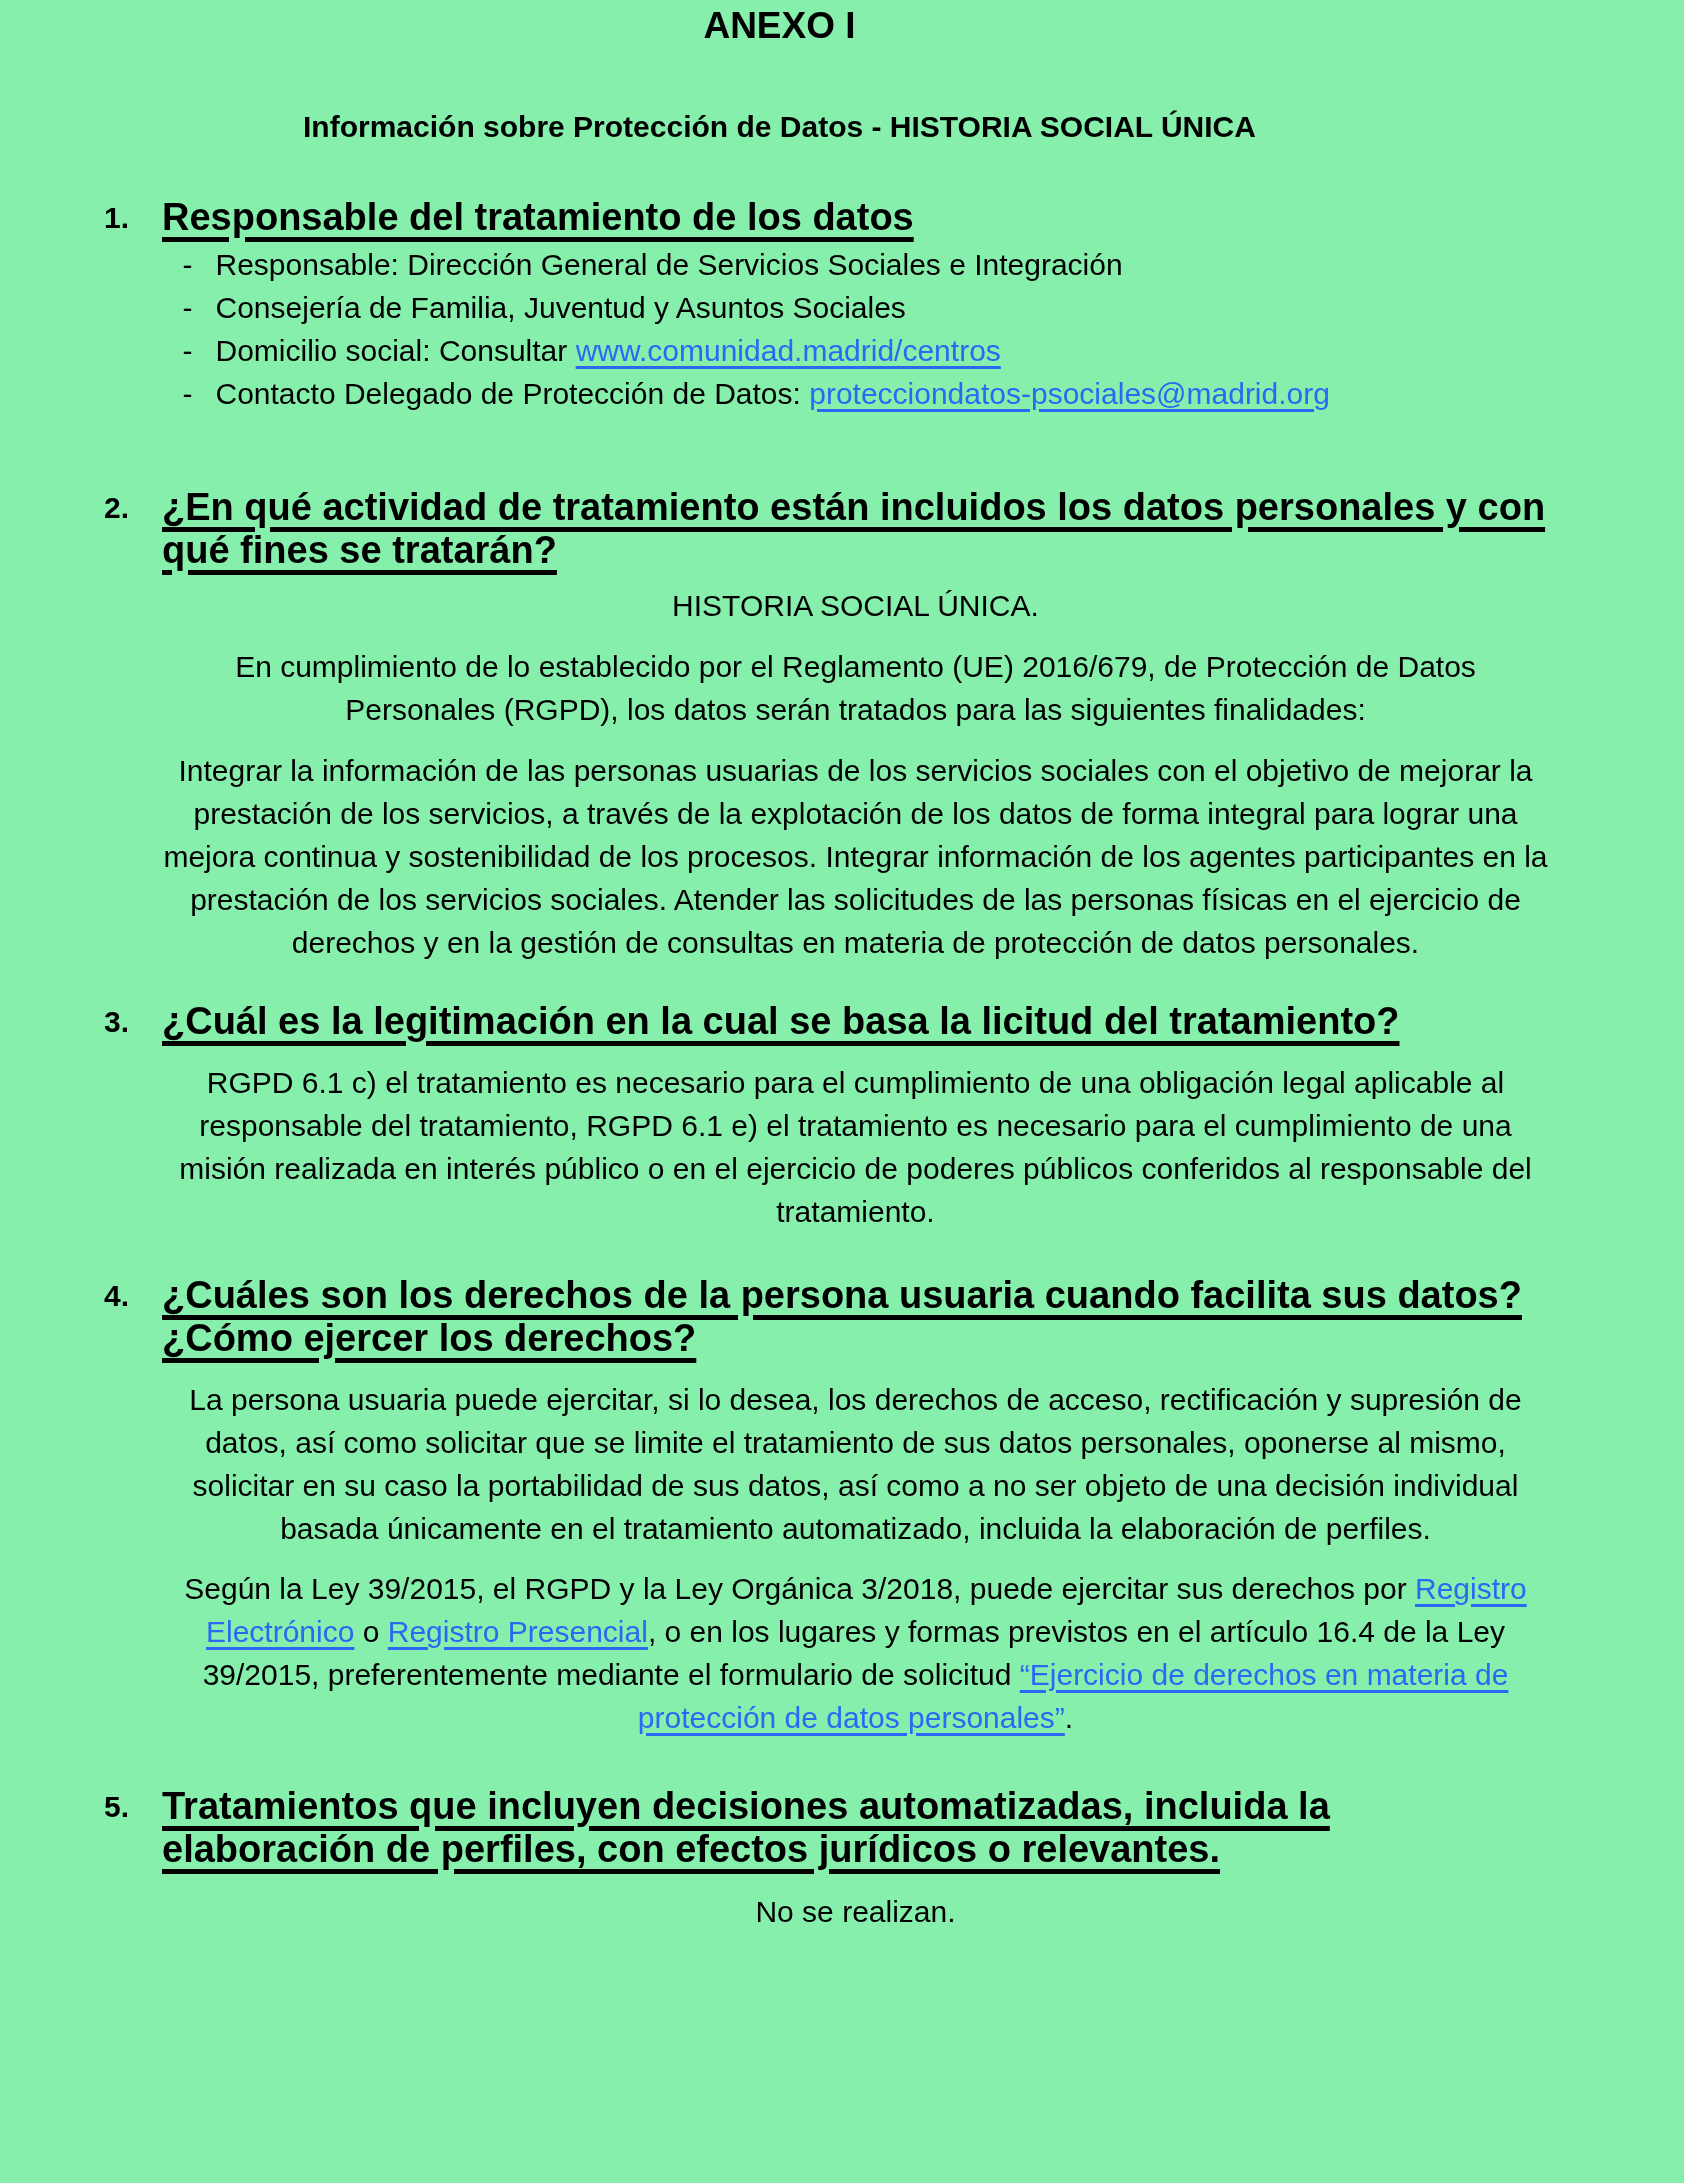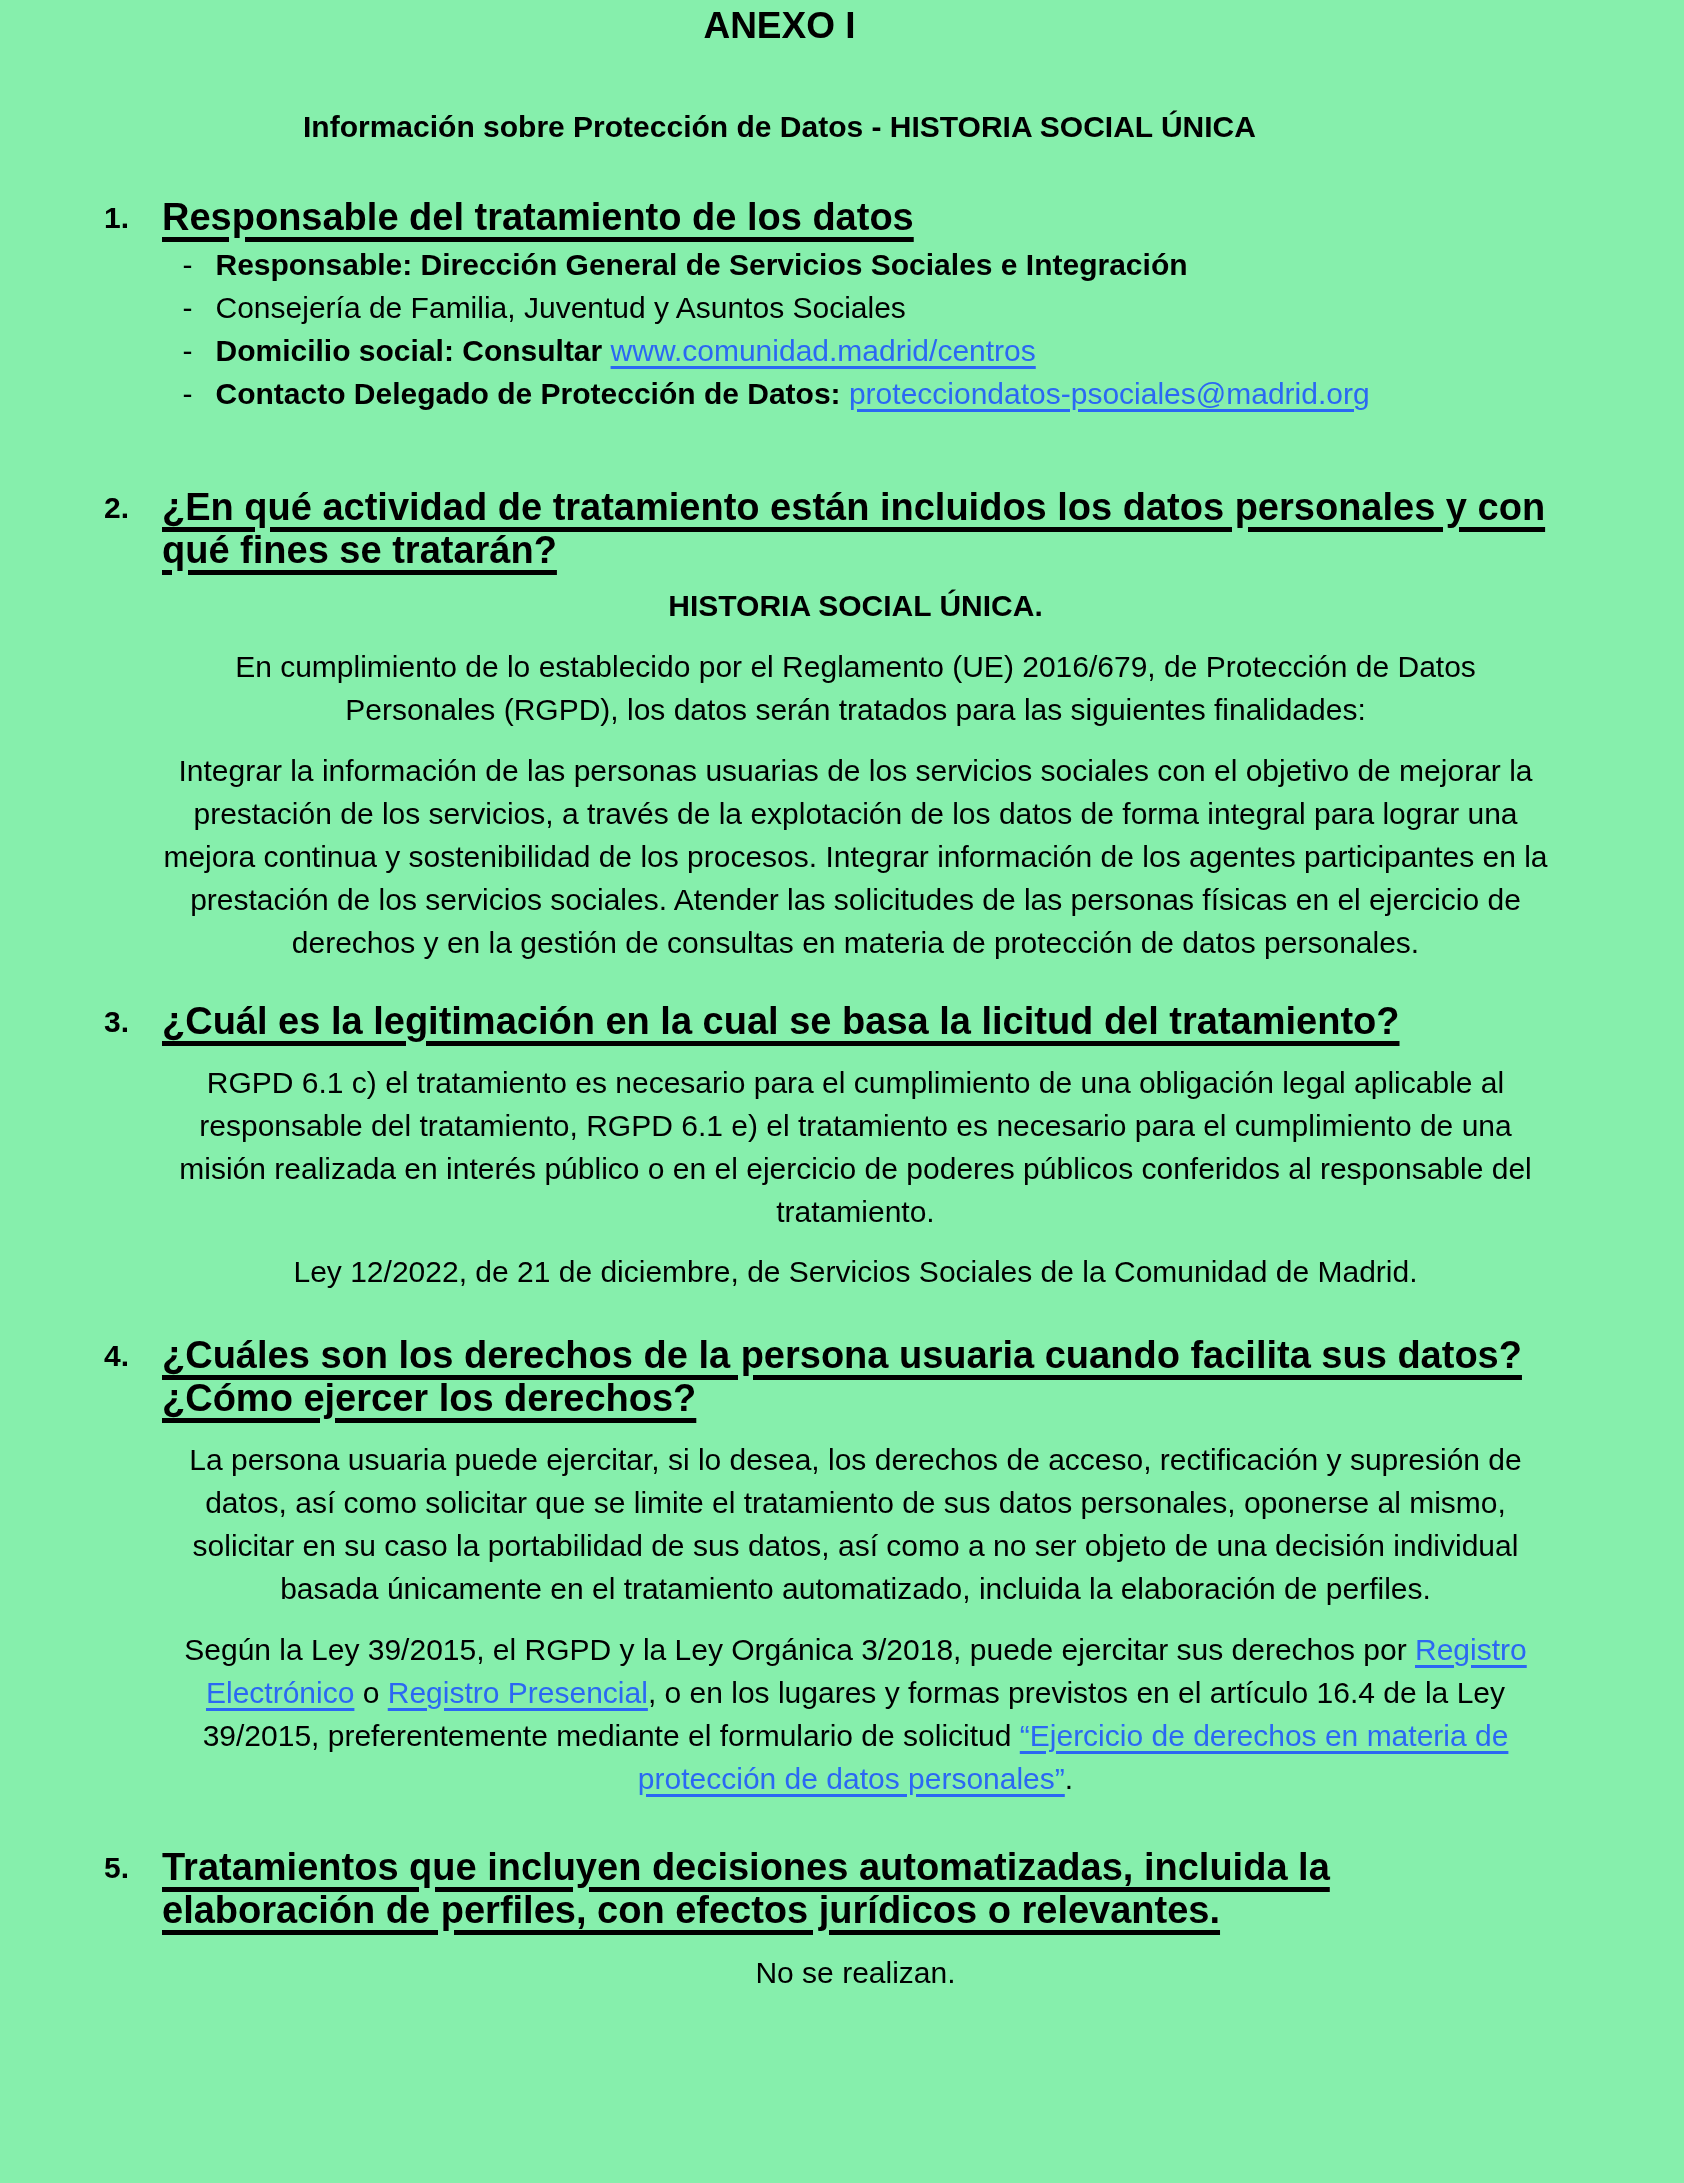--- a/index.html
+++ b/index.html
@@ -52,21 +52,21 @@
   .s3 .block.b1 { margin-top:17.5px; }
   .s4 .block.b1 { margin-top:17.5px; }
   .s5 .block.b0 { margin-top:19px; }
   .bullets.block { margin-top:3.8px; }
   .para { margin-bottom:0; }
   p.para { margin-top:18px;text-align:center; }
   .justify { text-align:justify; }
   .bullet-row { display:flex; }
   .bullet-marker { flex:0 0 33px; margin-left:20.5px; }
   .bullet-text { flex:1; }
-  .run-bold { font-weight:bold; }
+  .run-bold { font-weight:normal; }
   a.run-link {
     color:var(--link-color,#2b68f3);
     text-decoration:underline;
     text-decoration-thickness:3px;
     text-underline-offset:5.3px;
     cursor:pointer;
   }
 </style>
 </head>
 <body>
@@ -101,21 +101,20 @@
         <span class="sec-num">2.</span>
         <h2 class="sec-heading">¿En qué actividad de tratamiento están incluidos los datos personales y con qué fines se tratarán?</h2>
         <p class="para block b0"><span class="run-bold">HISTORIA SOCIAL ÚNICA.</span></p>
         <p class="para block b1 justify"><span class="run-plain">En cumplimiento de lo establecido por el Reglamento (UE) 2016/679, de Protección de Datos Personales (RGPD), los datos serán tratados para las siguientes finalidades:</span></p>
         <p class="para block b2 justify"><span class="run-plain">Integrar la información de las personas usuarias de los servicios sociales con el objetivo de mejorar la prestación de los servicios, a través de la explotación de los datos de forma integral para lograr una mejora continua y sostenibilidad de los procesos. Integrar información de los agentes participantes en la prestación de los servicios sociales. Atender las solicitudes de las personas físicas en el ejercicio de derechos y en la gestión de consultas en materia de protección de datos personales.</span></p>
       </section>
       <section class="section s3">
         <span class="sec-num">3.</span>
         <h2 class="sec-heading">¿Cuál es la legitimación en la cual se basa la licitud del tratamiento?</h2>
         <p class="para block b0 justify"><span class="run-plain">RGPD 6.1 c) el tratamiento es necesario para el cumplimiento de una obligación legal aplicable al responsable del tratamiento, RGPD 6.1 e) el tratamiento es necesario para el cumplimiento de una misión realizada en interés público o en el ejercicio de poderes públicos conferidos al responsable del tratamiento.</span></p>
-        <p class="para block b1"><span class="run-plain">Ley 12/2022, de 21 de diciembre, de Servicios Sociales de la Comunidad de Madrid.</span></p>
       </section>
       <section class="section s4">
         <span class="sec-num">4.</span>
         <h2 class="sec-heading">¿Cuáles son los derechos de la persona usuaria cuando facilita sus datos? ¿Cómo ejercer los derechos?</h2>
         <p class="para block b0 justify"><span class="run-plain">La persona usuaria puede ejercitar, si lo desea, los derechos de acceso, rectificación y supresión de datos, así como solicitar que se limite el tratamiento de sus datos personales, oponerse al mismo, solicitar en su caso la portabilidad de sus datos, así como a no ser objeto de una decisión individual basada únicamente en el tratamiento automatizado, incluida la elaboración de perfiles.</span></p>
         <p class="para block b1 justify"><span class="run-plain">Según la Ley 39/2015, el RGPD y la Ley Orgánica 3/2018, puede ejercitar sus derechos por </span><a class="run-link" href="#">Registro Electrónico</a><span class="run-plain"> o </span><a class="run-link" href="#">Registro Presencial</a><span class="run-plain">, o en los lugares y formas previstos en el artículo 16.4 de la Ley 39/2015, preferentemente mediante el formulario de solicitud </span><a class="run-link" href="#">“Ejercicio de derechos en materia de protección de datos personales”</a><span class="run-plain">.</span></p>
       </section>
       <section class="section s5">
         <span class="sec-num">5.</span>
         <h2 class="sec-heading">Tratamientos que incluyen decisiones automatizadas, incluida la elaboración de perfiles, con efectos jurídicos o relevantes.</h2>

